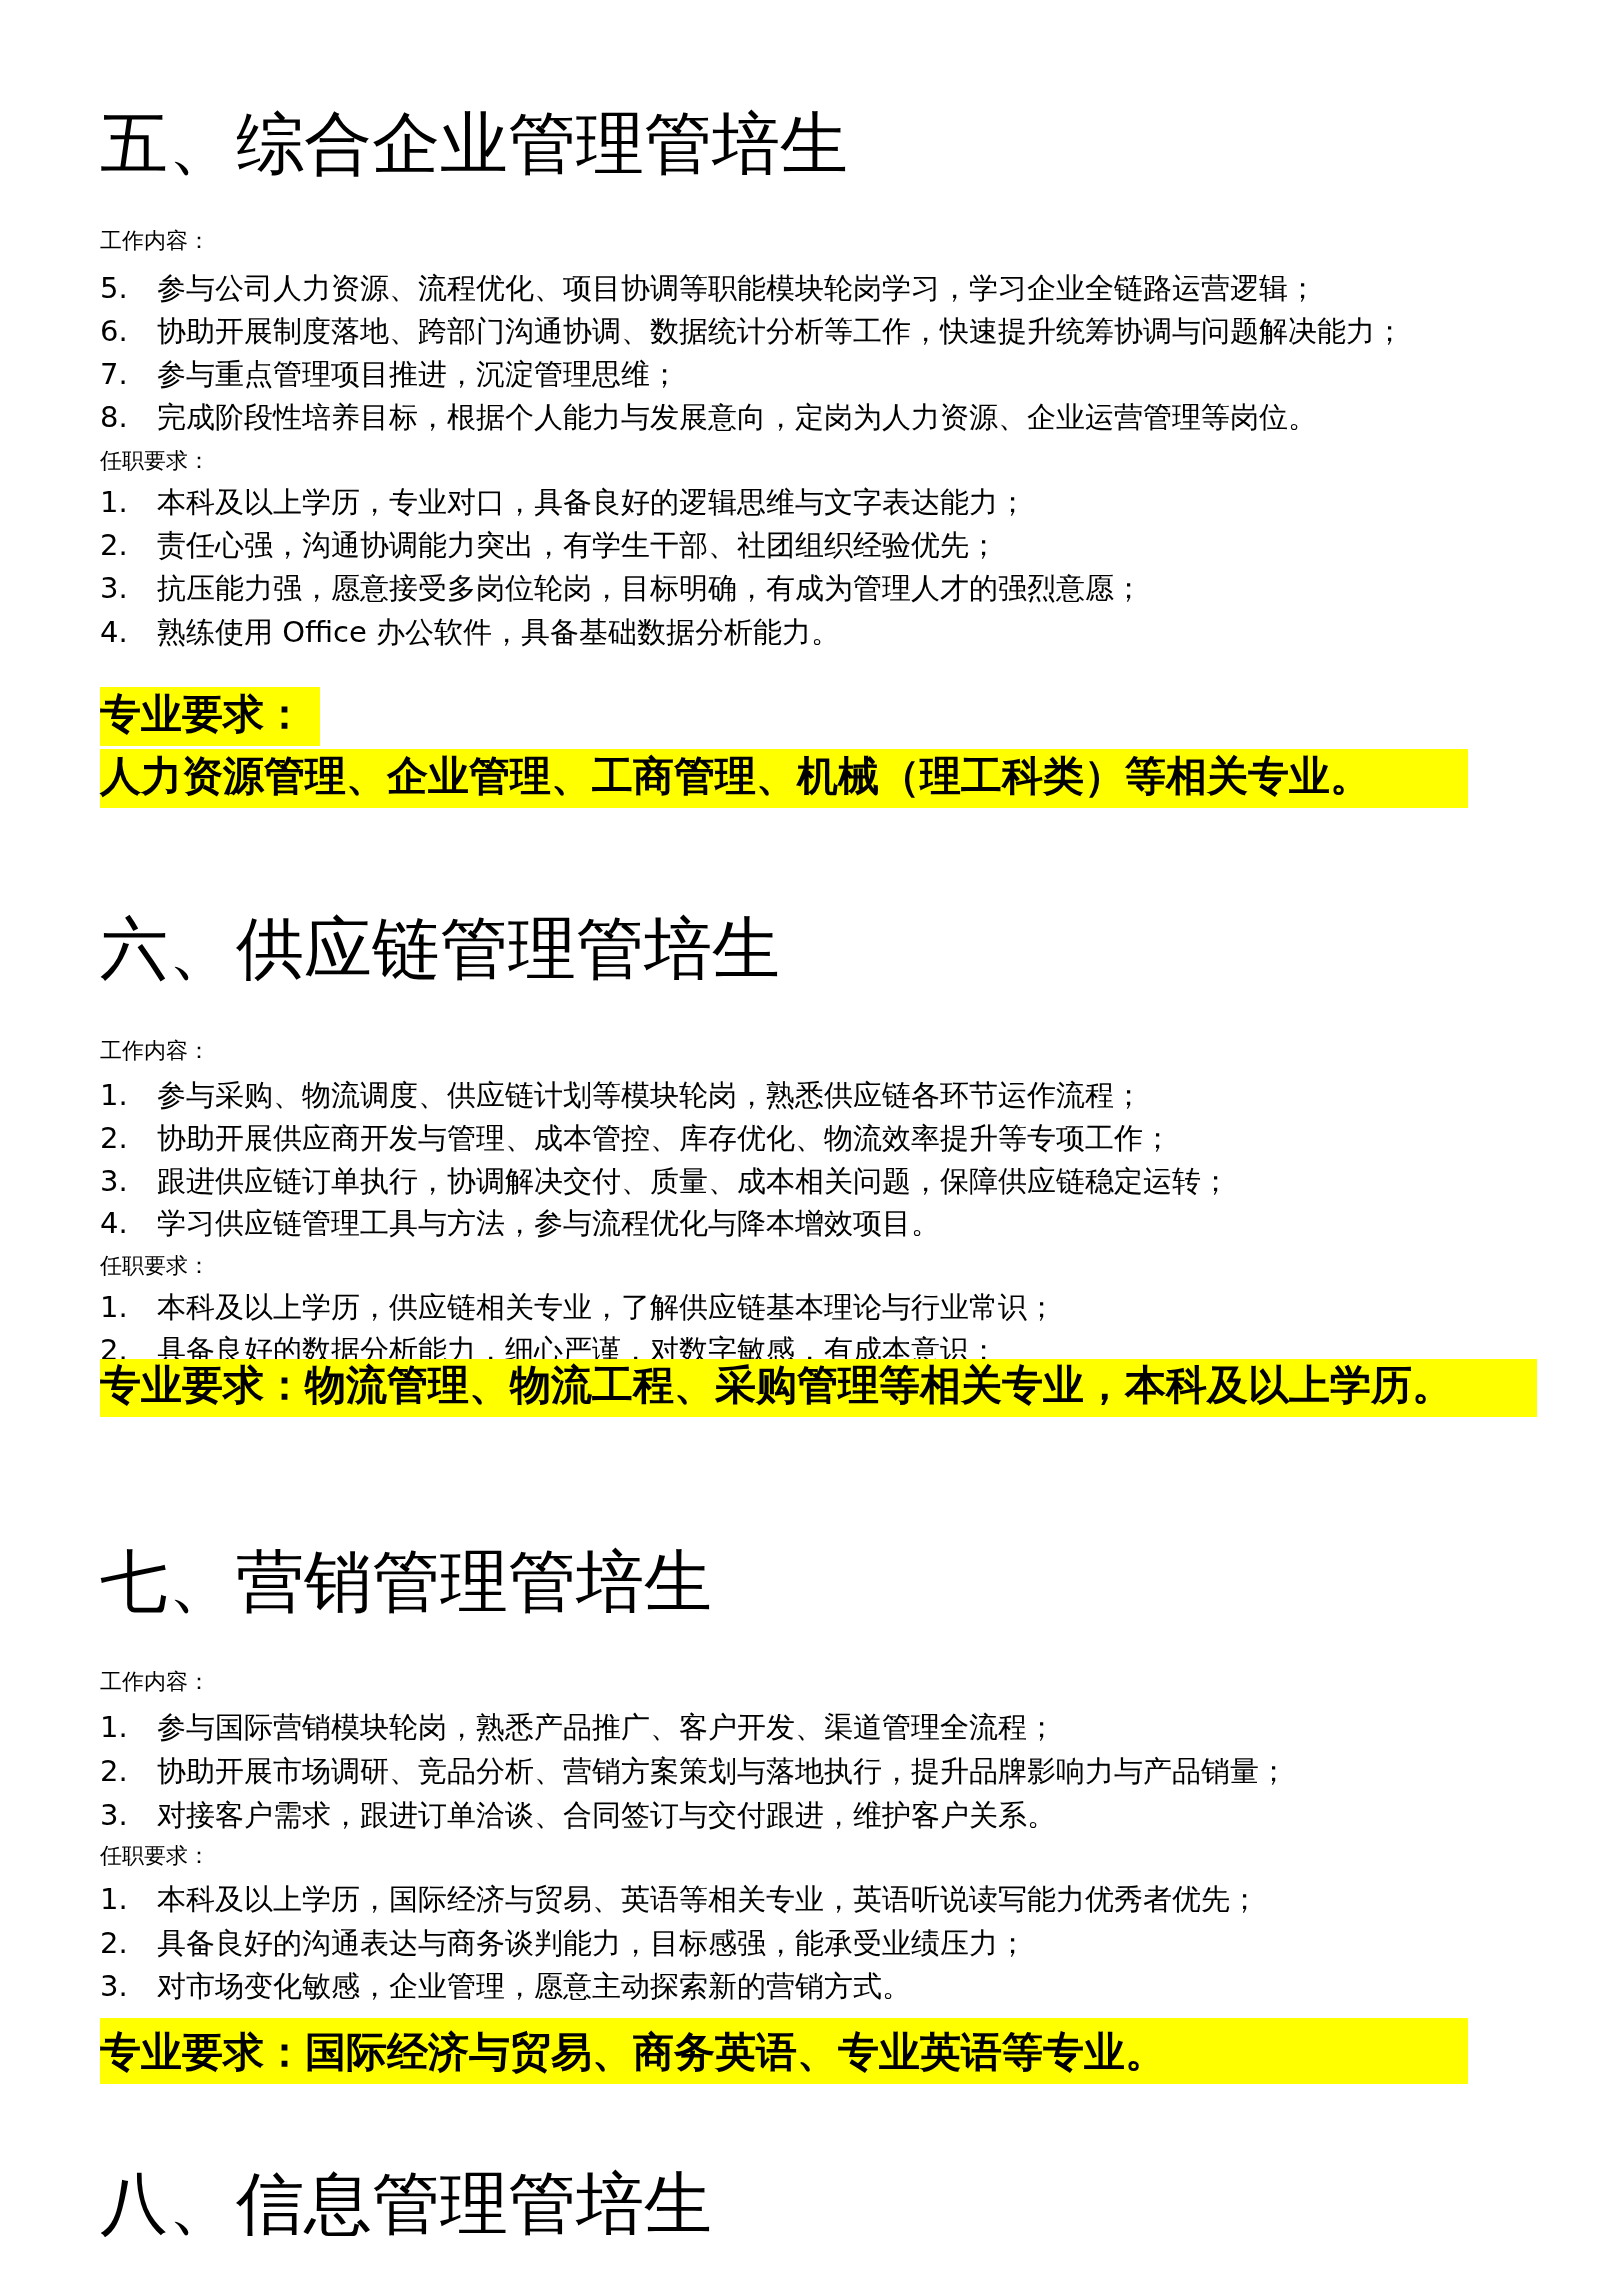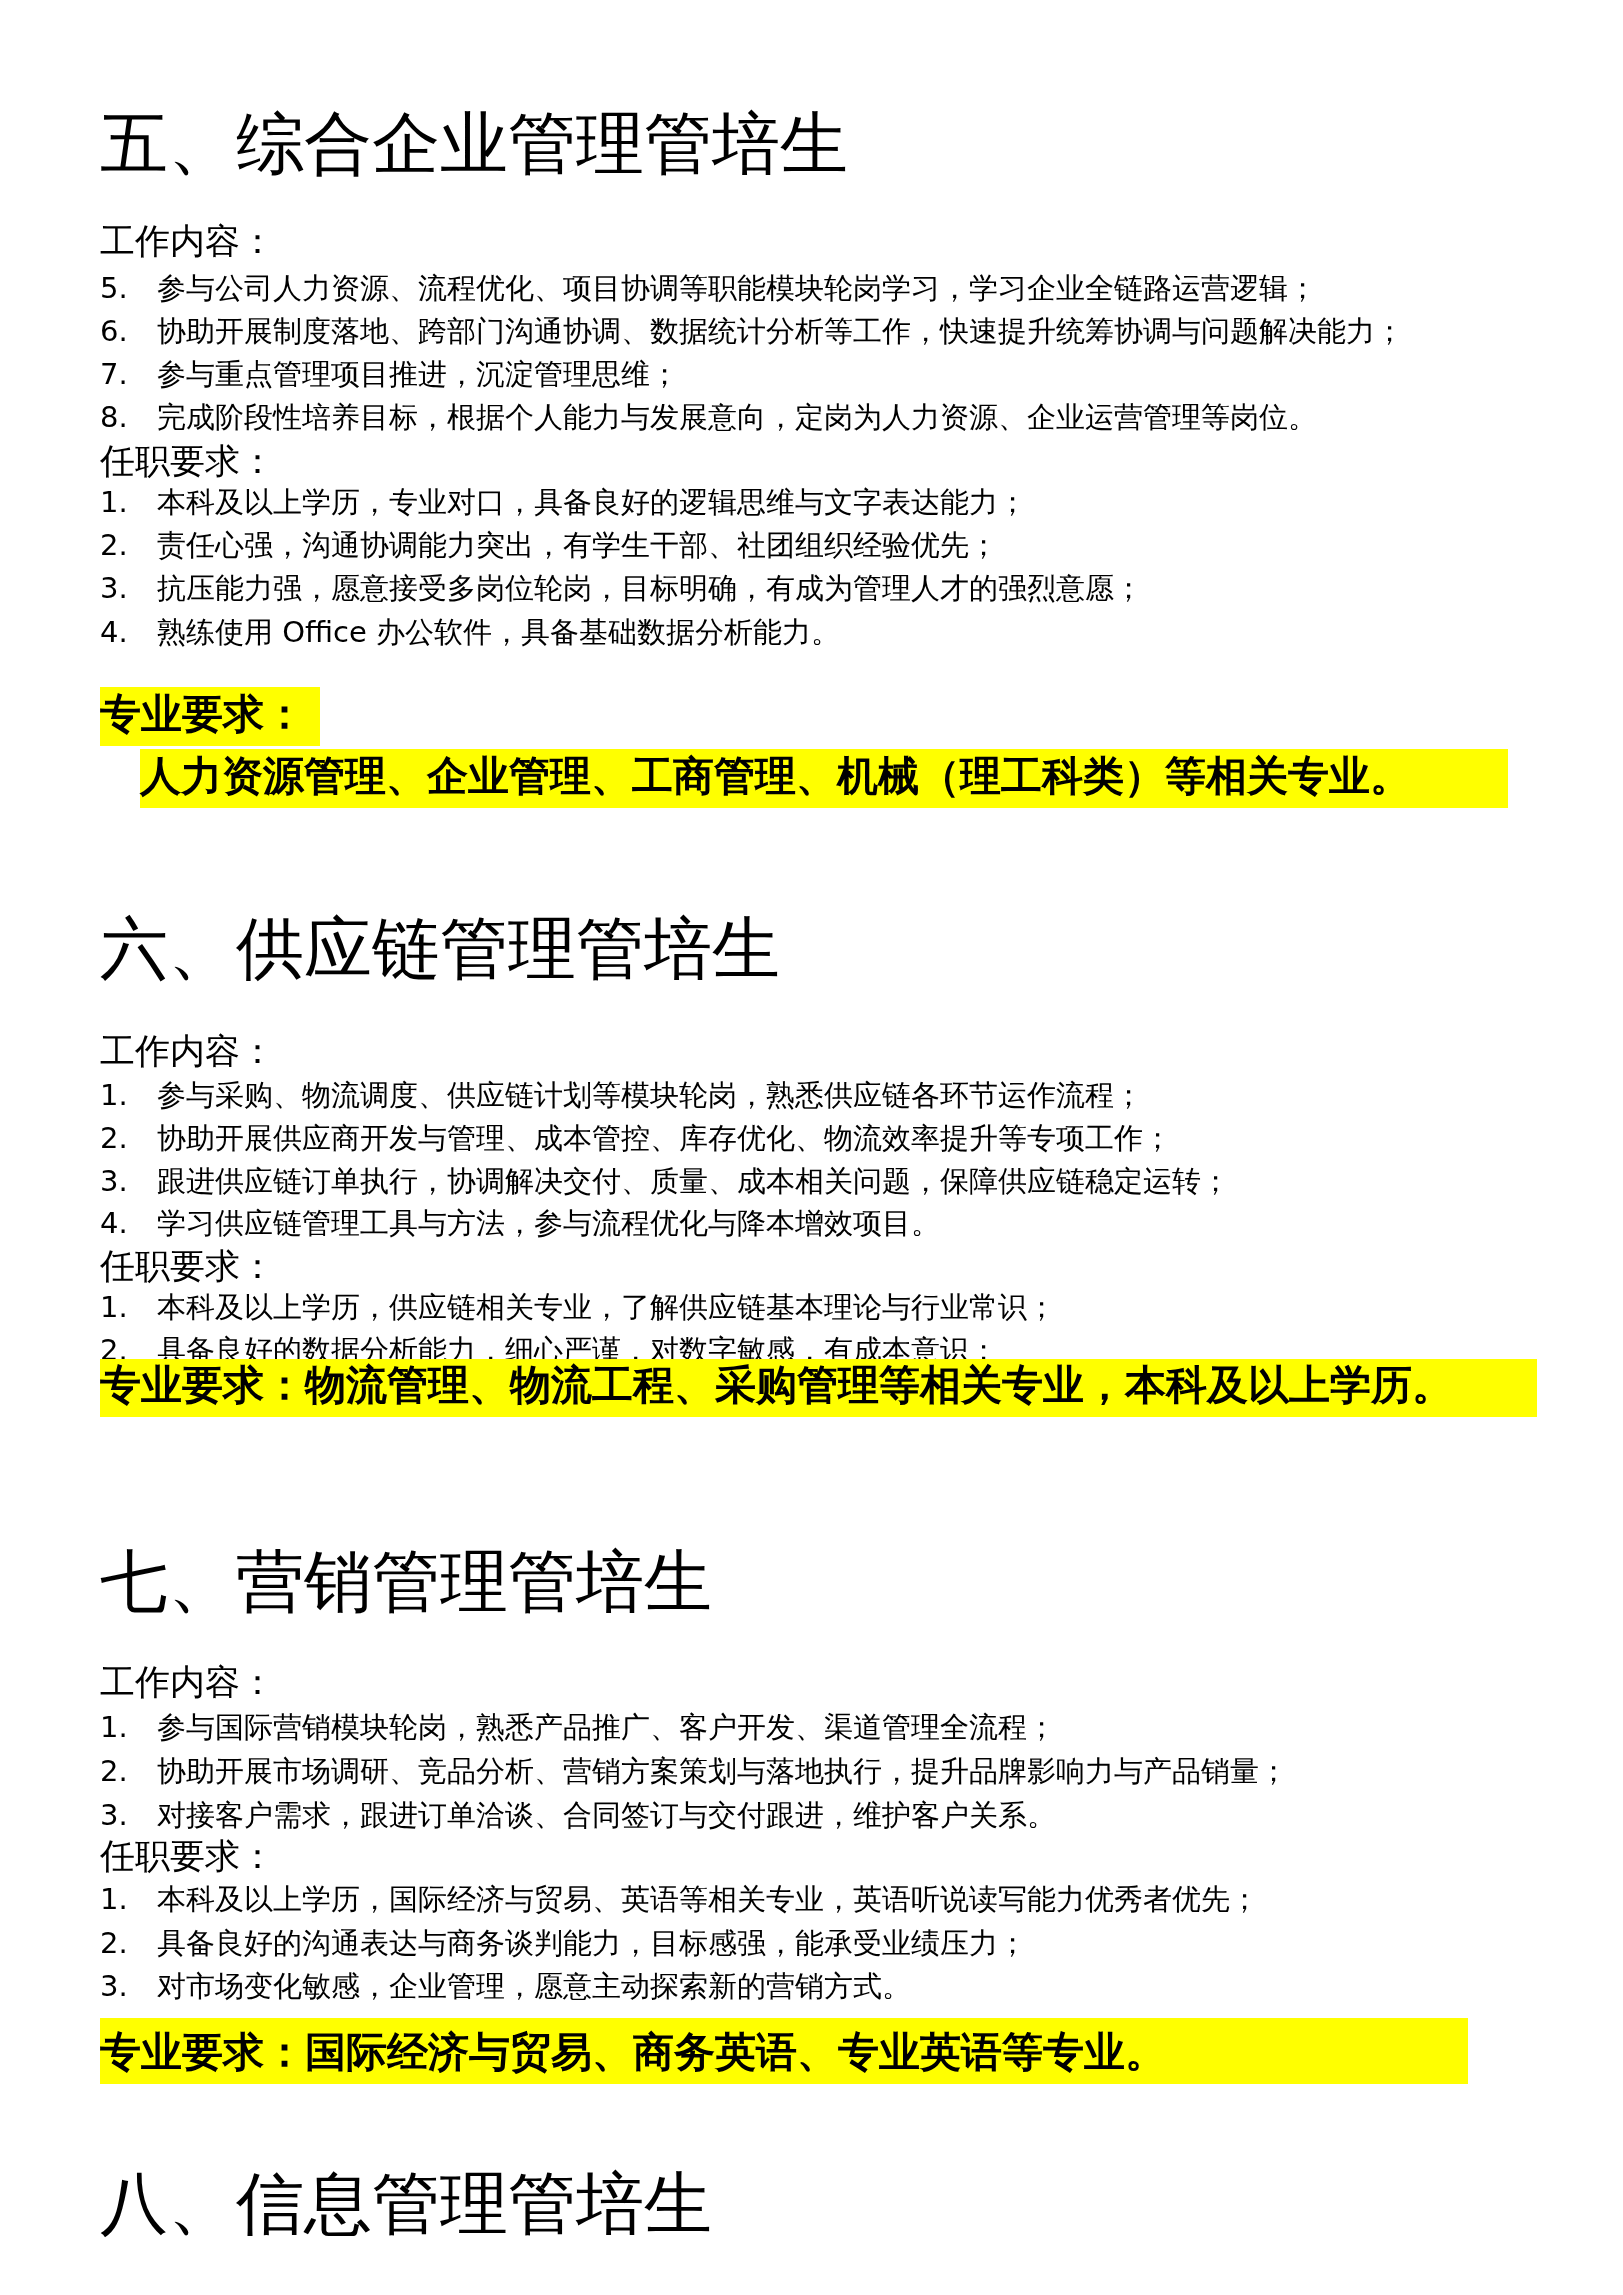--- a/index.html
+++ b/index.html
@@ -1,20 +1,20 @@
 <!DOCTYPE html>
 <html style="font-size:8.2px"><head>
 <meta charset="utf-8">
 <style>
   html, body { margin:0; padding:0; background:#ffffff; }
   body { width:1623px; height:2295px; position:relative; overflow:hidden;
          font-family:"DejaVu Sans","Liberation Sans",sans-serif; color:#000; }
   .abs { position:absolute; left:100px; white-space:nowrap; }
   .h1 { font-size:68px; line-height:61px; font-weight:normal; }
-  .label { font-size:35px; line-height:36px; }
+  .label { font-size:22px; line-height:36px; }
   .item { font-size:29px; line-height:36px; display:flex; }
   .item .num { display:inline-block; width:57px; }
   .item .txt { display:inline-block; }
   .hlbox { position:absolute; left:100px; background:#FFFF00; }
   .hlbox span { position:absolute; left:0; bottom:9.2px; font-size:41px; line-height:46px; font-weight:bold; white-space:nowrap; }
 </style>
 </head>
 <body>
 
 <div class="abs h1" style="top:113px;">五、综合企业管理管培生</div>
@@ -48,21 +48,21 @@
     <span class="num">3.</span>
     <span class="txt">抗压能力强，愿意接受多岗位轮岗，目标明确，有成为管理人才的强烈意愿；</span>
   </div>
 <div class="abs item" style="top:614px;">
     <span class="num">4.</span>
     <span class="txt">熟练使用 Office 办公软件，具备基础数据分析能力。</span>
   </div>
 <div class="hlbox" style="top:687px; width:220px; height:59px;">
     <span>专业要求：</span>
   </div>
-<div class="hlbox" style="top:749px; width:1368px; height:59px;margin-left:40px;">
+<div class="hlbox" style="top:749px; width:1368px; height:59px;">
     <span>人力资源管理、企业管理、工商管理、机械（理工科类）等相关专业。</span>
   </div>
 
 <div class="abs h1" style="top:918px;">六、供应链管理管培生</div>
 <div class="abs label" style="top:1033px;">工作内容：</div>
 <div class="abs item" style="top:1077px;">
     <span class="num">1.</span>
     <span class="txt">参与采购、物流调度、供应链计划等模块轮岗，熟悉供应链各环节运作流程；</span>
   </div>
 <div class="abs item" style="top:1120px;">

